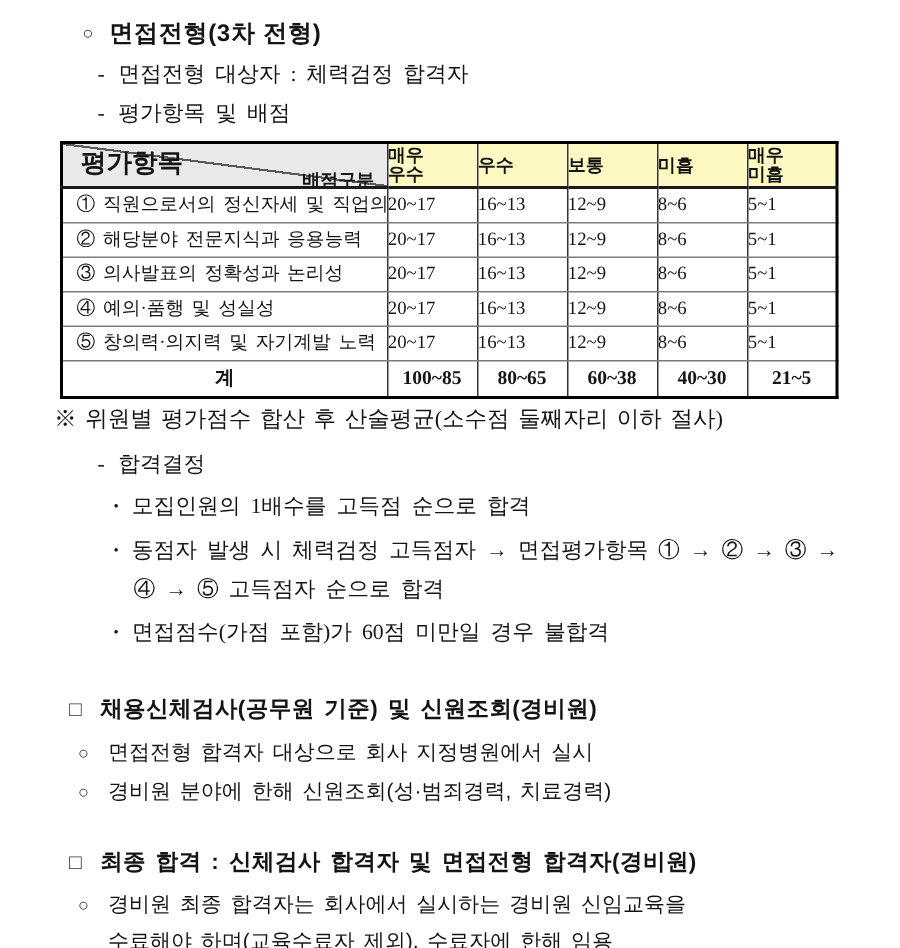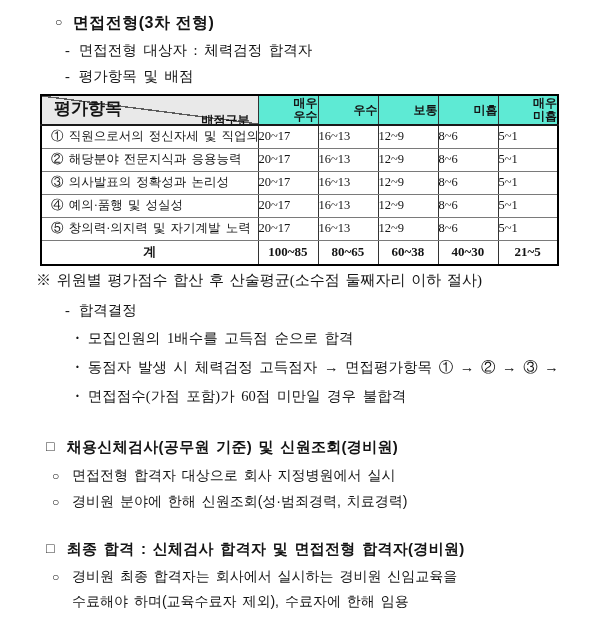--- a/index.html
+++ b/index.html
@@ -27,21 +27,21 @@
                   rgba(0,0,0,0) calc(50% - 0.7px), #5a5a5a calc(50% - 0.7px),
                   #5a5a5a calc(50% + 0.7px), rgba(0,0,0,0) calc(50% + 0.7px)),
                 #e9e9e9;
               border-bottom:2px solid #1a1a1a; border-right:1px solid #333; }
   .corner-tr { position:absolute; top:16px; right:8px;
                font-family:"Liberation Sans","DejaVu Sans",sans-serif;
                font-weight:bold; font-size:12px; }
   .corner-bl { position:absolute; bottom:4px; left:12px;
                font-family:"Liberation Sans","DejaVu Sans",sans-serif;
                font-weight:bold; font-size:17px; }
-  th.colhead { background:#5eead4; height:30px; text-align:right; vertical-align:middle;
+  th.colhead { background:#fef9c3; height:30px; text-align:left; vertical-align:middle;
                font-family:"Liberation Sans","DejaVu Sans",sans-serif;
                font-weight:bold; font-size:12px; line-height:13px; white-space:pre-line;
                border-left:1px solid #333; border-right:1px solid #333;
                border-bottom:2px solid #1a1a1a; }
   tbody td { height:23px; font-size:12.5px; vertical-align:middle;
              border-left:1px solid #333; border-right:1px solid #333;
              border-top:1px solid #7a7a7a; border-bottom:1px solid #7a7a7a; }
   td.cell-label { text-align:left; padding-left:9px; word-spacing:2px; white-space:nowrap; }
   td.cell-val { text-align:left; }
   tfoot td { height:25px; font-weight:bold; font-size:13px; text-align:center; vertical-align:middle;
@@ -184,20 +184,21 @@
   </div>
 
   <div class="dot-item">
     <span class="dot">·</span>
     <span>모집인원의 1배수를 고득점 순으로 합격</span>
   </div>
   <div class="dot-item">
     <span class="dot">·</span>
     <span>동점자 발생 시 체력검정 고득점자 → 면접평가항목 ① → ② → ③ →</span>
   </div>
+  <div class="cont-line">④ → ⑤ 고득점자 순으로 합격</div>
   <div class="dot-item">
     <span class="dot">·</span>
     <span>면접점수(가점 포함)가 60점 미만일 경우 불합격</span>
   </div>
 
   <div class="box-head mt-sec2">
     <span class="sq">□</span>
     <span>채용신체검사(공무원 기준) 및 신원조회(경비원)</span>
   </div>
   <div class="circ-item mt-s2i1">

